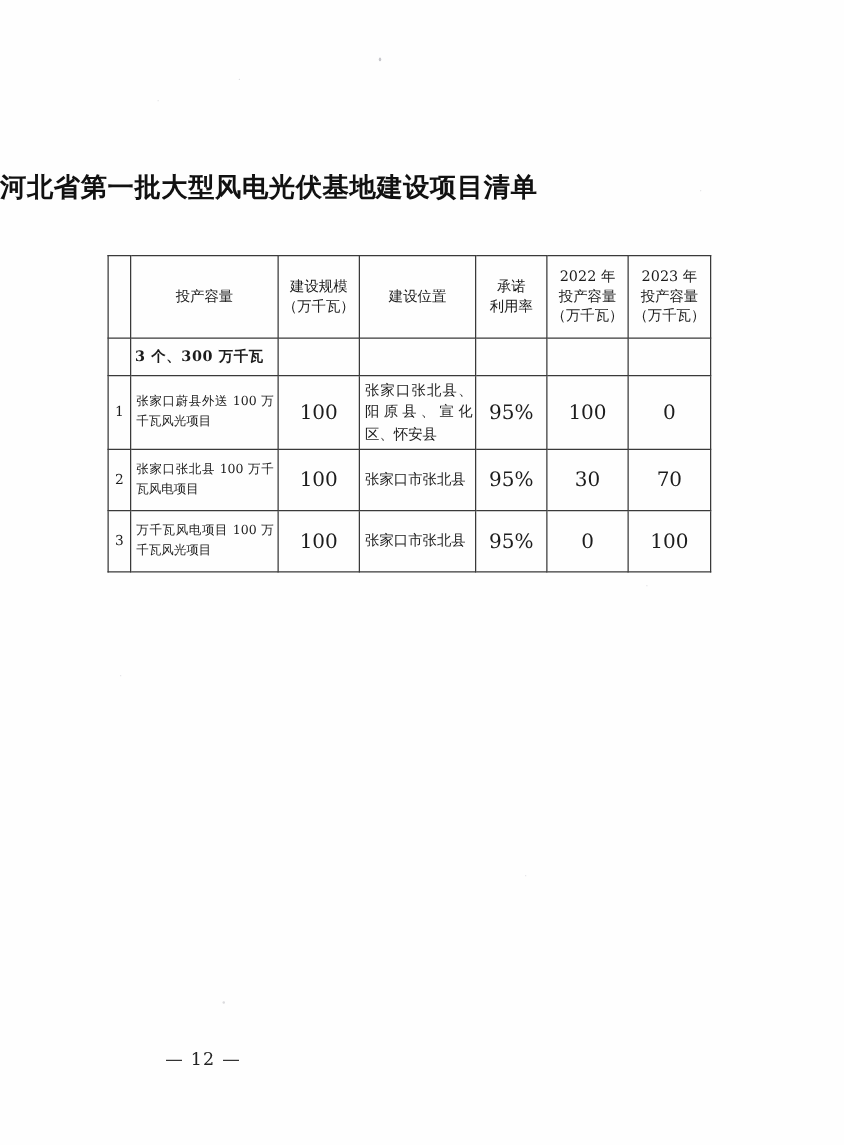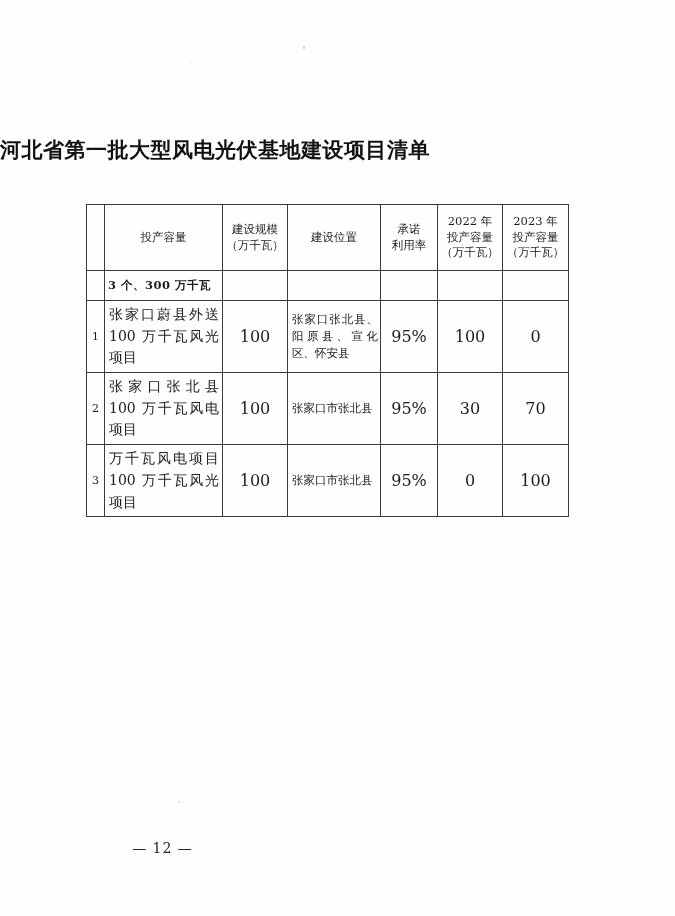--- a/index.html
+++ b/index.html
@@ -108,21 +108,21 @@
 
   .data-row td { height: 42px; }
   .data-row td.idx {
     text-align: center;
     font-size: 11px;
   }
   .data-row td.name {
     text-align: justify;
     text-align-last: left;
     line-height: 1.55;
-    font-size: 14px;
+    font-size: 10px;
     padding-left: 4px;
     padding-right: 3px;
   }
   .data-row td.loc {
     text-align: justify;
     text-align-last: left;
     line-height: 1.5;
     font-size: 11.5px;
     padding-left: 4px;
     padding-right: 2px;

